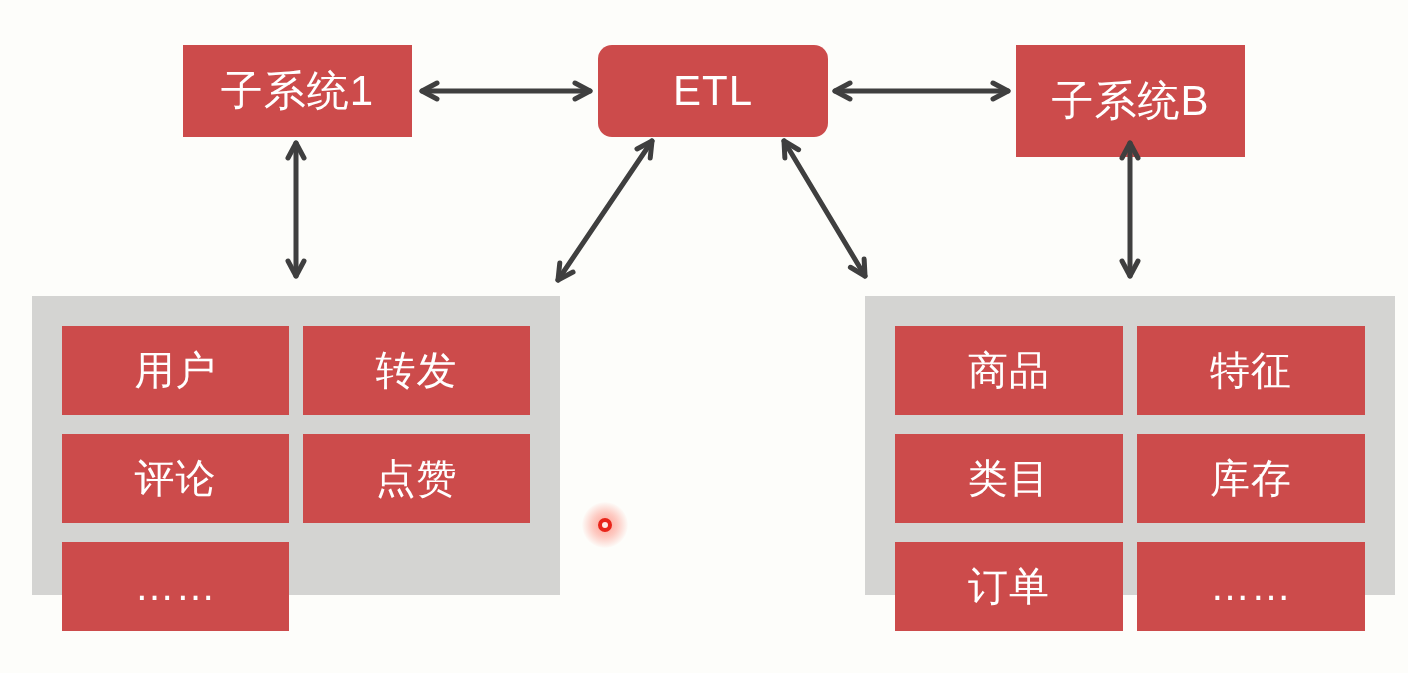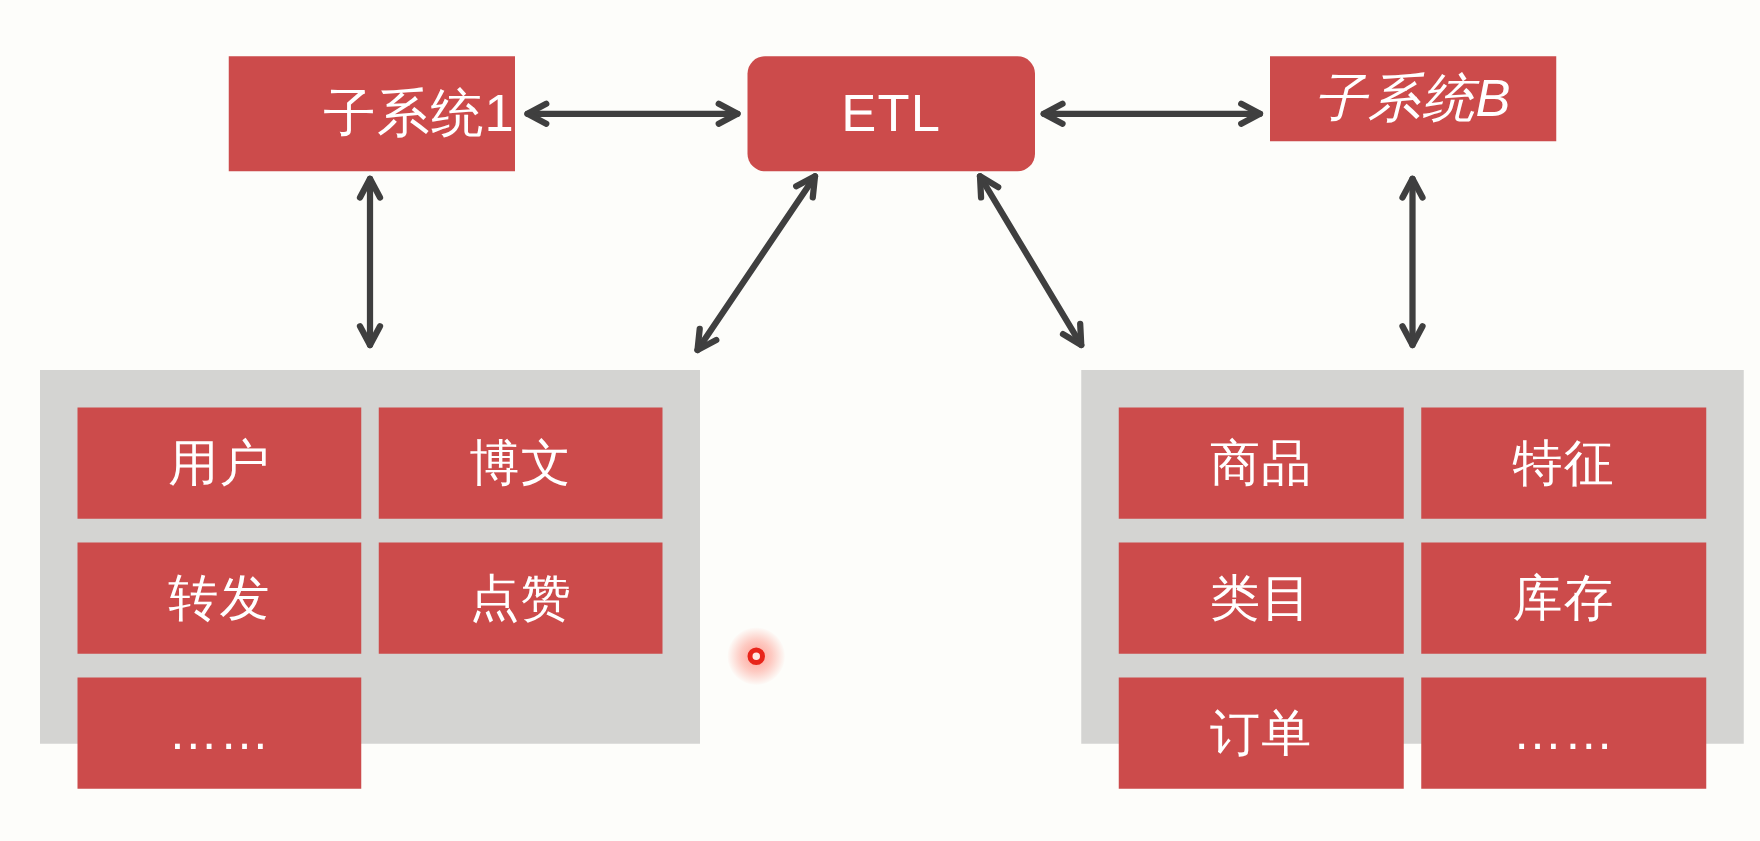--- a/index.html
+++ b/index.html
@@ -18,23 +18,23 @@
     position: absolute;
     background: var(--box-red, #CC4B4B);
     color: var(--text-white, #FFFFFF);
     display: flex;
     align-items: center;
     justify-content: center;
     font-size: 42px;
     letter-spacing: 1px;
     z-index: 2;
   }
-  .node-sub1 { left: 183px; top: 45px; width: 229px; height: 92px; justify-content: flex-end; }
+  .node-sub1 { left: 183px; top: 45px; width: 229px; height: 92px; }
   .node-etl  { left: 598px; top: 45px; width: 230px; height: 92px; border-radius: 14px; }
-  .node-subB { left: 1016px; top: 45px; width: 229px; height: 68px; font-style: italic; }
+  .node-subB { left: 1016px; top: 45px; width: 229px; height: 112px; }
 
   .panel {
     position: absolute;
     top: 296px;
     height: 299px;
     background: var(--panel-gray, #D4D4D2);
     box-sizing: border-box;
     display: grid;
     grid-template-columns: 1fr 1fr;
     grid-template-rows: 89px 89px 89px;
@@ -126,22 +126,22 @@
     <line class="arrow" x1="422" y1="91" x2="590" y2="91" marker-start="url(#ah)" marker-end="url(#ah)"></line>
     <line class="arrow" x1="835" y1="91" x2="1008" y2="91" marker-start="url(#ah)" marker-end="url(#ah)"></line>
     <line class="arrow" x1="296" y1="143" x2="296" y2="276" marker-start="url(#ah)" marker-end="url(#ah)"></line>
     <line class="arrow" x1="1130" y1="143" x2="1130" y2="276" marker-start="url(#ah)" marker-end="url(#ah)"></line>
     <line class="arrow" x1="652" y1="141" x2="558" y2="280" marker-start="url(#ah)" marker-end="url(#ah)"></line>
     <line class="arrow" x1="784" y1="141" x2="865" y2="276" marker-start="url(#ah)" marker-end="url(#ah)"></line>
   </svg>
 
   <div class="panel panel-left">
     <div class="chip">用户</div>
-    <div class="chip">博文</div>
     <div class="chip">转发</div>
+    <div class="chip">评论</div>
     <div class="chip">点赞</div>
     <div class="chip">……</div>
   </div>
 
   <div class="panel panel-right">
     <div class="chip">商品</div>
     <div class="chip">特征</div>
     <div class="chip">类目</div>
     <div class="chip">库存</div>
     <div class="chip">订单</div>

